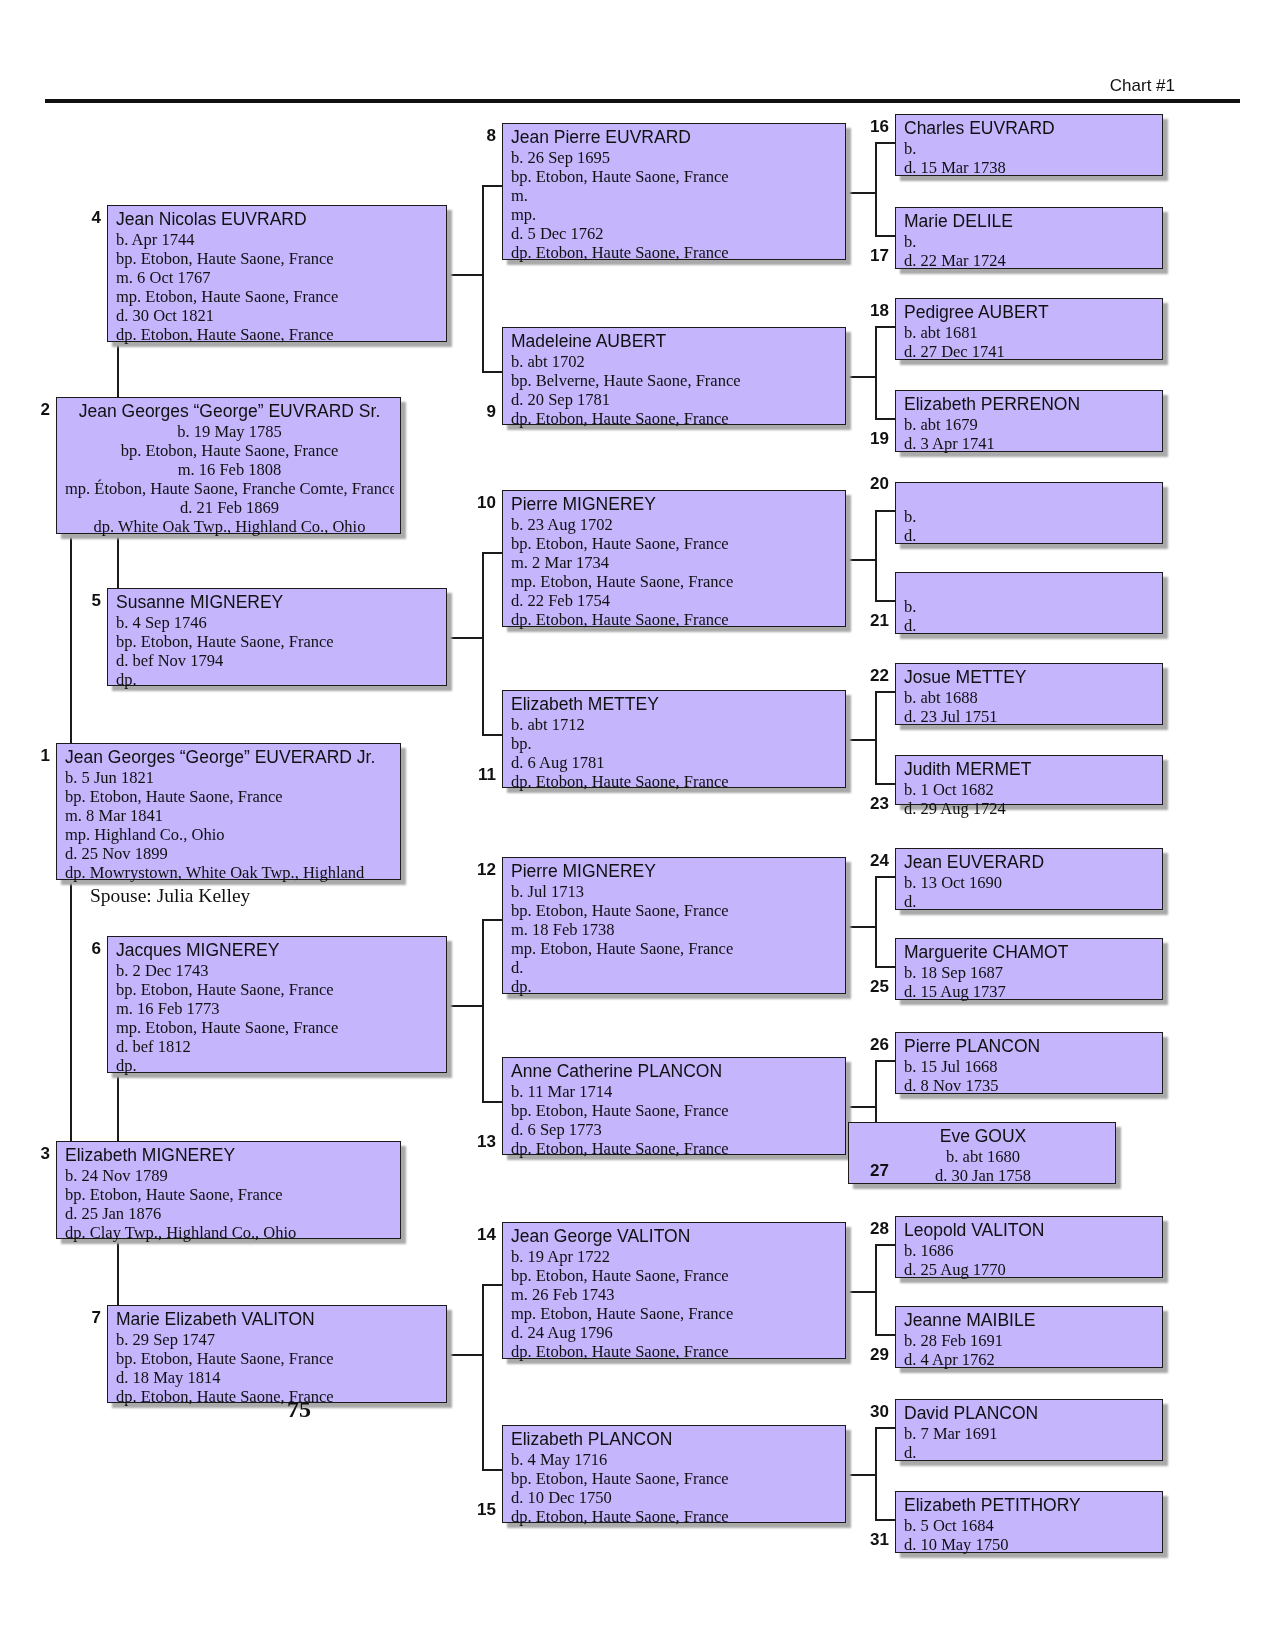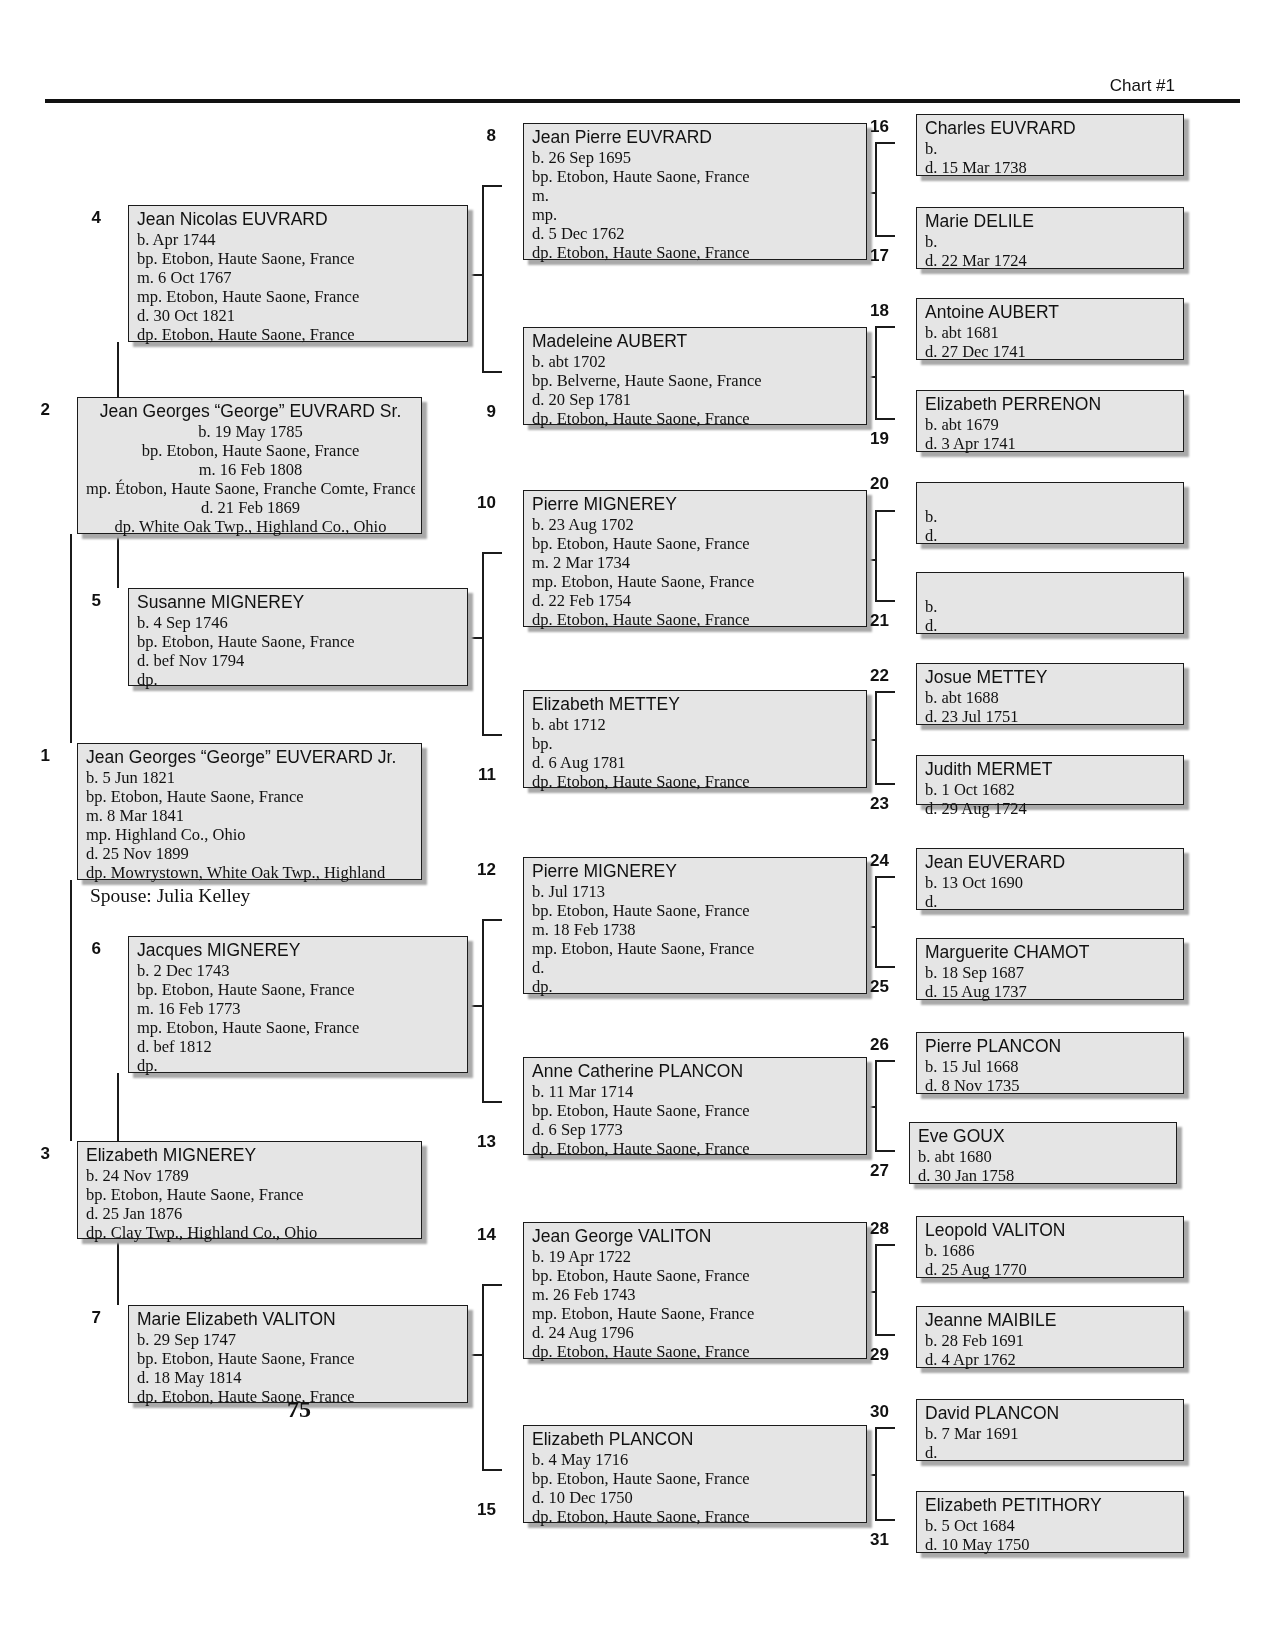--- a/index.html
+++ b/index.html
@@ -2,22 +2,22 @@
 <html><head>
 <meta charset="utf-8">
 <style>
   html,body{margin:0;padding:0;background:#e8e8e8;}
   .page{position:relative;width:1275px;height:1650px;background:#ffffff;overflow:hidden;
         font-family:"Liberation Sans",sans-serif;color:#111;}
   .title{position:absolute;left:45px;top:50px;font-size:34px;font-weight:bold;
          letter-spacing:-0.5px;font-family:"Liberation Sans",sans-serif;}
   .title-rule{position:absolute;left:45px;top:99px;width:1195px;height:4px;background:#111;}
   .chart-label{position:absolute;left:985px;top:76px;width:190px;text-align:right;font-size:17px;}
-  .pbox{position:absolute;background:#e5e5e5;border:1.6px solid #1b1b1b;
-        box-shadow:5px 5px 2px #a9a9a9;box-sizing:border-box;padding:2px 6px 0 8px;margin-left:21px;}
+  .pbox{position:absolute;background:#c4b5fd;border:1.6px solid #1b1b1b;
+        box-shadow:5px 5px 2px #a9a9a9;box-sizing:border-box;padding:2px 6px 0 8px;}
   .pname{font-family:"Liberation Sans",sans-serif;font-size:17.5px;line-height:22px;
          white-space:nowrap;overflow:hidden;}
   .pline{font-family:"Liberation Serif",serif;font-size:16.5px;line-height:19px;
          white-space:nowrap;overflow:hidden;}
   .pnum{position:absolute;width:34px;text-align:right;font-size:17px;font-weight:bold;
         font-family:"Liberation Sans",sans-serif;}
   .cline{position:absolute;background:#1b1b1b;}
   .cline.h{height:2px;}
   .cline.v{width:2px;}
   .spouse{position:absolute;left:90px;top:885px;font-family:"Liberation Serif",serif;
@@ -231,21 +231,21 @@
         <div class="pline">d. 15 Mar 1738</div>
       </div>
       <div class="pnum" style="left: 855px; top: 117px;">16</div>
       <div class="pbox" style="left: 895px; top: 207px; width: 268px; height: 62px;">
         <div class="pname">Marie DELILE</div>
         <div class="pline">b.</div>
         <div class="pline">d. 22 Mar 1724</div>
       </div>
       <div class="pnum" style="left: 855px; top: 246px;">17</div>
       <div class="pbox" style="left: 895px; top: 298px; width: 268px; height: 62px;">
-        <div class="pname">Antoine AUBERT</div>
+        <div class="pname">Pedigree AUBERT</div>
         <div class="pline">b. abt 1681</div>
         <div class="pline">d. 27 Dec 1741</div>
       </div>
       <div class="pnum" style="left: 855px; top: 301px;">18</div>
       <div class="pbox" style="left: 895px; top: 390px; width: 268px; height: 62px;">
         <div class="pname">Elizabeth PERRENON</div>
         <div class="pline">b. abt 1679</div>
         <div class="pline">d. 3 Apr 1741</div>
       </div>
       <div class="pnum" style="left: 855px; top: 429px;">19</div>
@@ -284,21 +284,21 @@
         <div class="pline">b. 18 Sep 1687</div>
         <div class="pline">d. 15 Aug 1737</div>
       </div>
       <div class="pnum" style="left: 855px; top: 977px;">25</div>
       <div class="pbox" style="left: 895px; top: 1032px; width: 268px; height: 62px;">
         <div class="pname">Pierre PLANCON</div>
         <div class="pline">b. 15 Jul 1668</div>
         <div class="pline">d. 8 Nov 1735</div>
       </div>
       <div class="pnum" style="left: 855px; top: 1035px;">26</div>
-      <div class="pbox" style="left: 888px; top: 1122px; width: 268px; height: 62px;">
+      <div class="pbox" style="left: 848px; top: 1122px; width: 268px; height: 62px; text-align: center;">
         <div class="pname">Eve GOUX</div>
         <div class="pline">b. abt 1680</div>
         <div class="pline">d. 30 Jan 1758</div>
       </div>
       <div class="pnum" style="left: 855px; top: 1161px;">27</div>
       <div class="pbox" style="left: 895px; top: 1216px; width: 268px; height: 62px;">
         <div class="pname">Leopold VALITON</div>
         <div class="pline">b. 1686</div>
         <div class="pline">d. 25 Aug 1770</div>
       </div>

